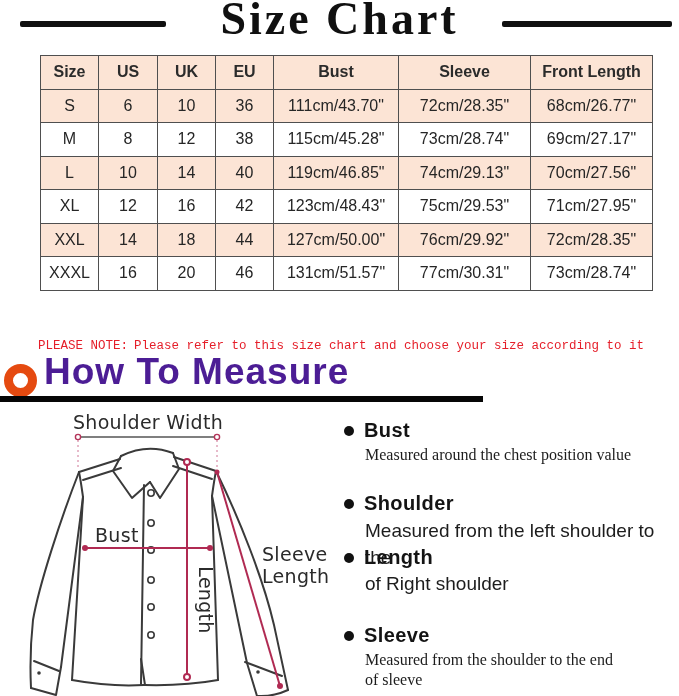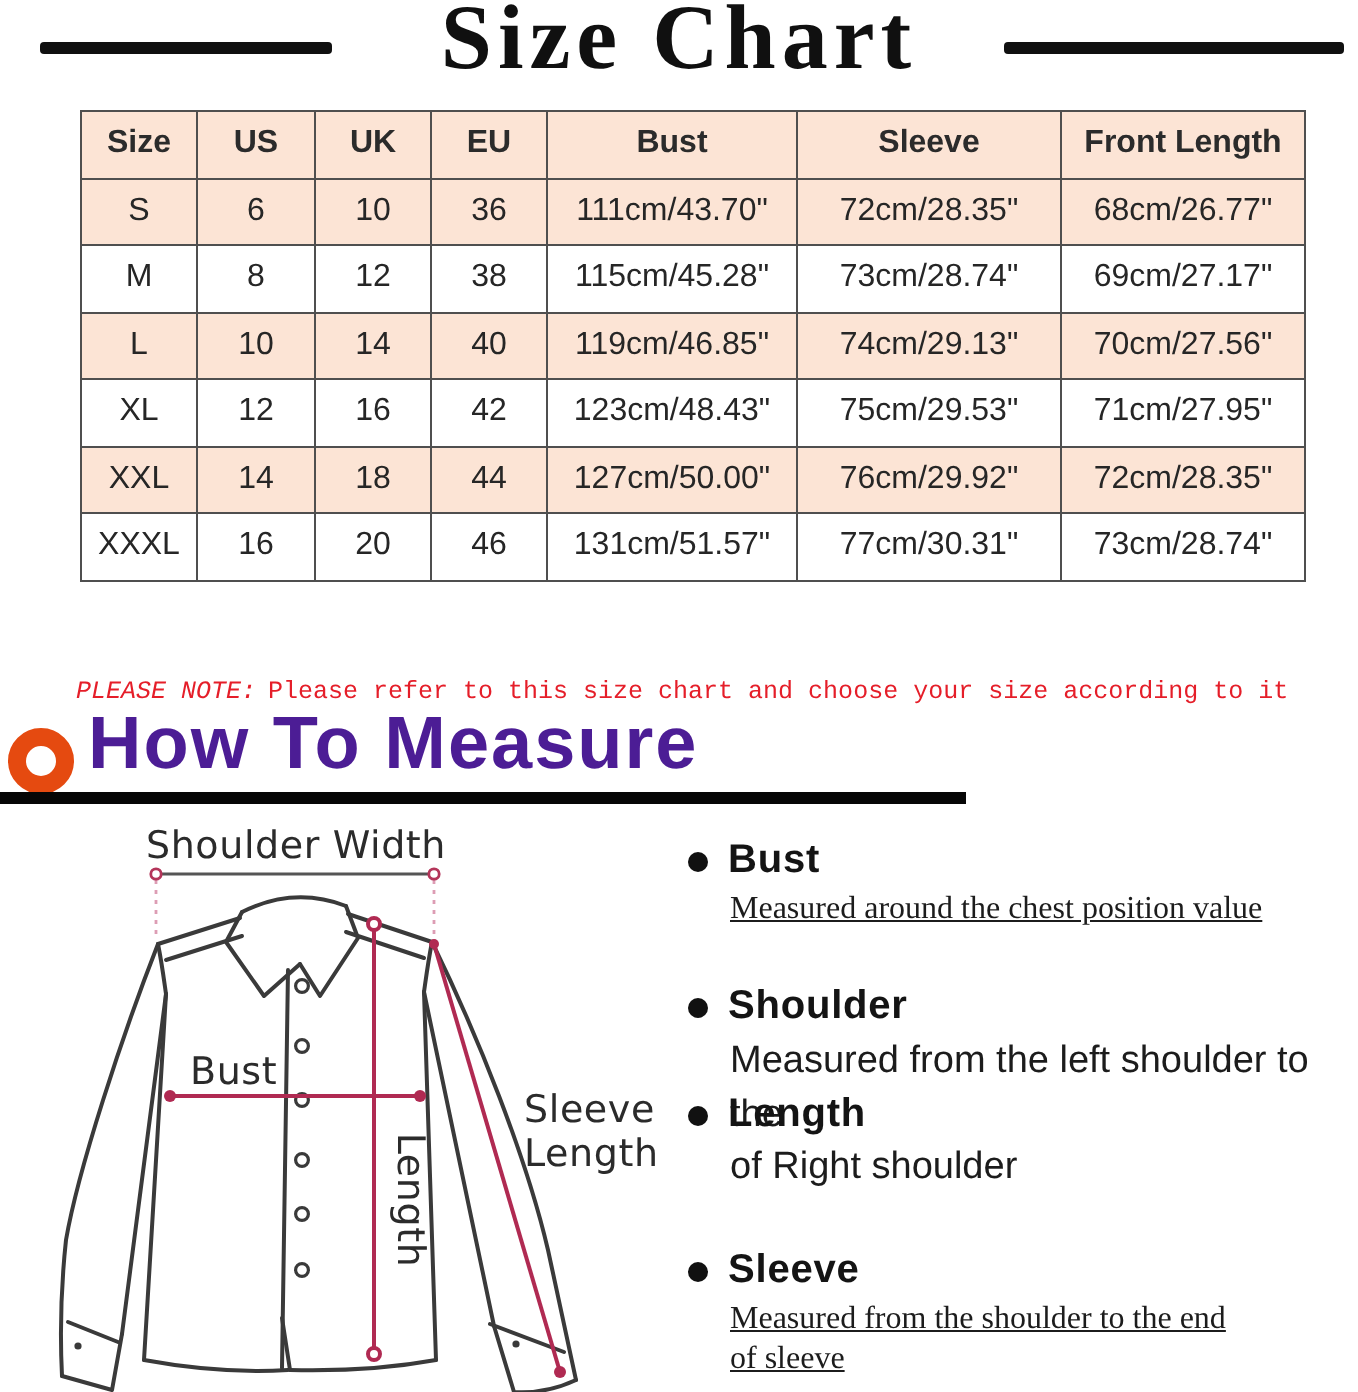--- a/index.html
+++ b/index.html
@@ -27,21 +27,21 @@
   .size-table th, .size-table td { border:1px solid #4f4f4f; padding:0; height:32.5px; overflow:hidden; }
   .size-table th { background:#fce4d5; font-weight:700; color:#2b2b2b; }
   .size-table tr.peach td { background:#fce4d5; }
 
   
   .note {
     position:absolute; left:38px; top:339px; margin:0;
     font-family:"Liberation Mono", monospace; font-size:12.5px;
     color:#e51e29; white-space:nowrap;
   }
-  .note .note-label { margin-right:6px;font-style:italic; }
+  .note .note-label { margin-right:6px; }
 
   
   .donut {
     position:absolute; left:4px; top:364px; width:15px; height:15px;
     border:9px solid #e54a10; border-radius:50%; background:#fff;
   }
   .measure-heading {
     position:absolute; left:44px; top:351px; margin:0;
     font-size:37px; font-weight:800; letter-spacing:1px; color:#4c1d95;
   }
@@ -54,21 +54,21 @@
   
   .mi { position:absolute; left:344px; width:332px; }
   .mi-bust     { top:419px; }
   .mi-shoulder { top:492px; }
   .mi-length   { top:546px; }
   .mi-sleeve   { top:624px; }
   .mi-head { display:flex; align-items:center; gap:10px; }
   .dot { width:10px; height:10px; background:#111; border-radius:50%; flex:none; }
   .mi-label { font-size:20px; font-weight:700; color:#141414; letter-spacing:0.4px; }
   .mi-desc { margin:3px 0 0 21px; white-space:pre-line; color:#1c1c1c; }
-  .d-serif { font-family:"Liberation Serif", serif; font-size:16px; line-height:1.22;text-decoration:underline; }
+  .d-serif { font-family:"Liberation Serif", serif; font-size:16px; line-height:1.22; }
   .d-mono  { font-family:Liberation Sans, sans-serif; font-size:19px; line-height:1.4; }
 </style>
 </head>
 <body>
 
 <div class="page">
 
   <span class="title-rule rule-left"></span>
   <h1 class="page-title">Size Chart</h1>
   <span class="title-rule rule-right"></span>

